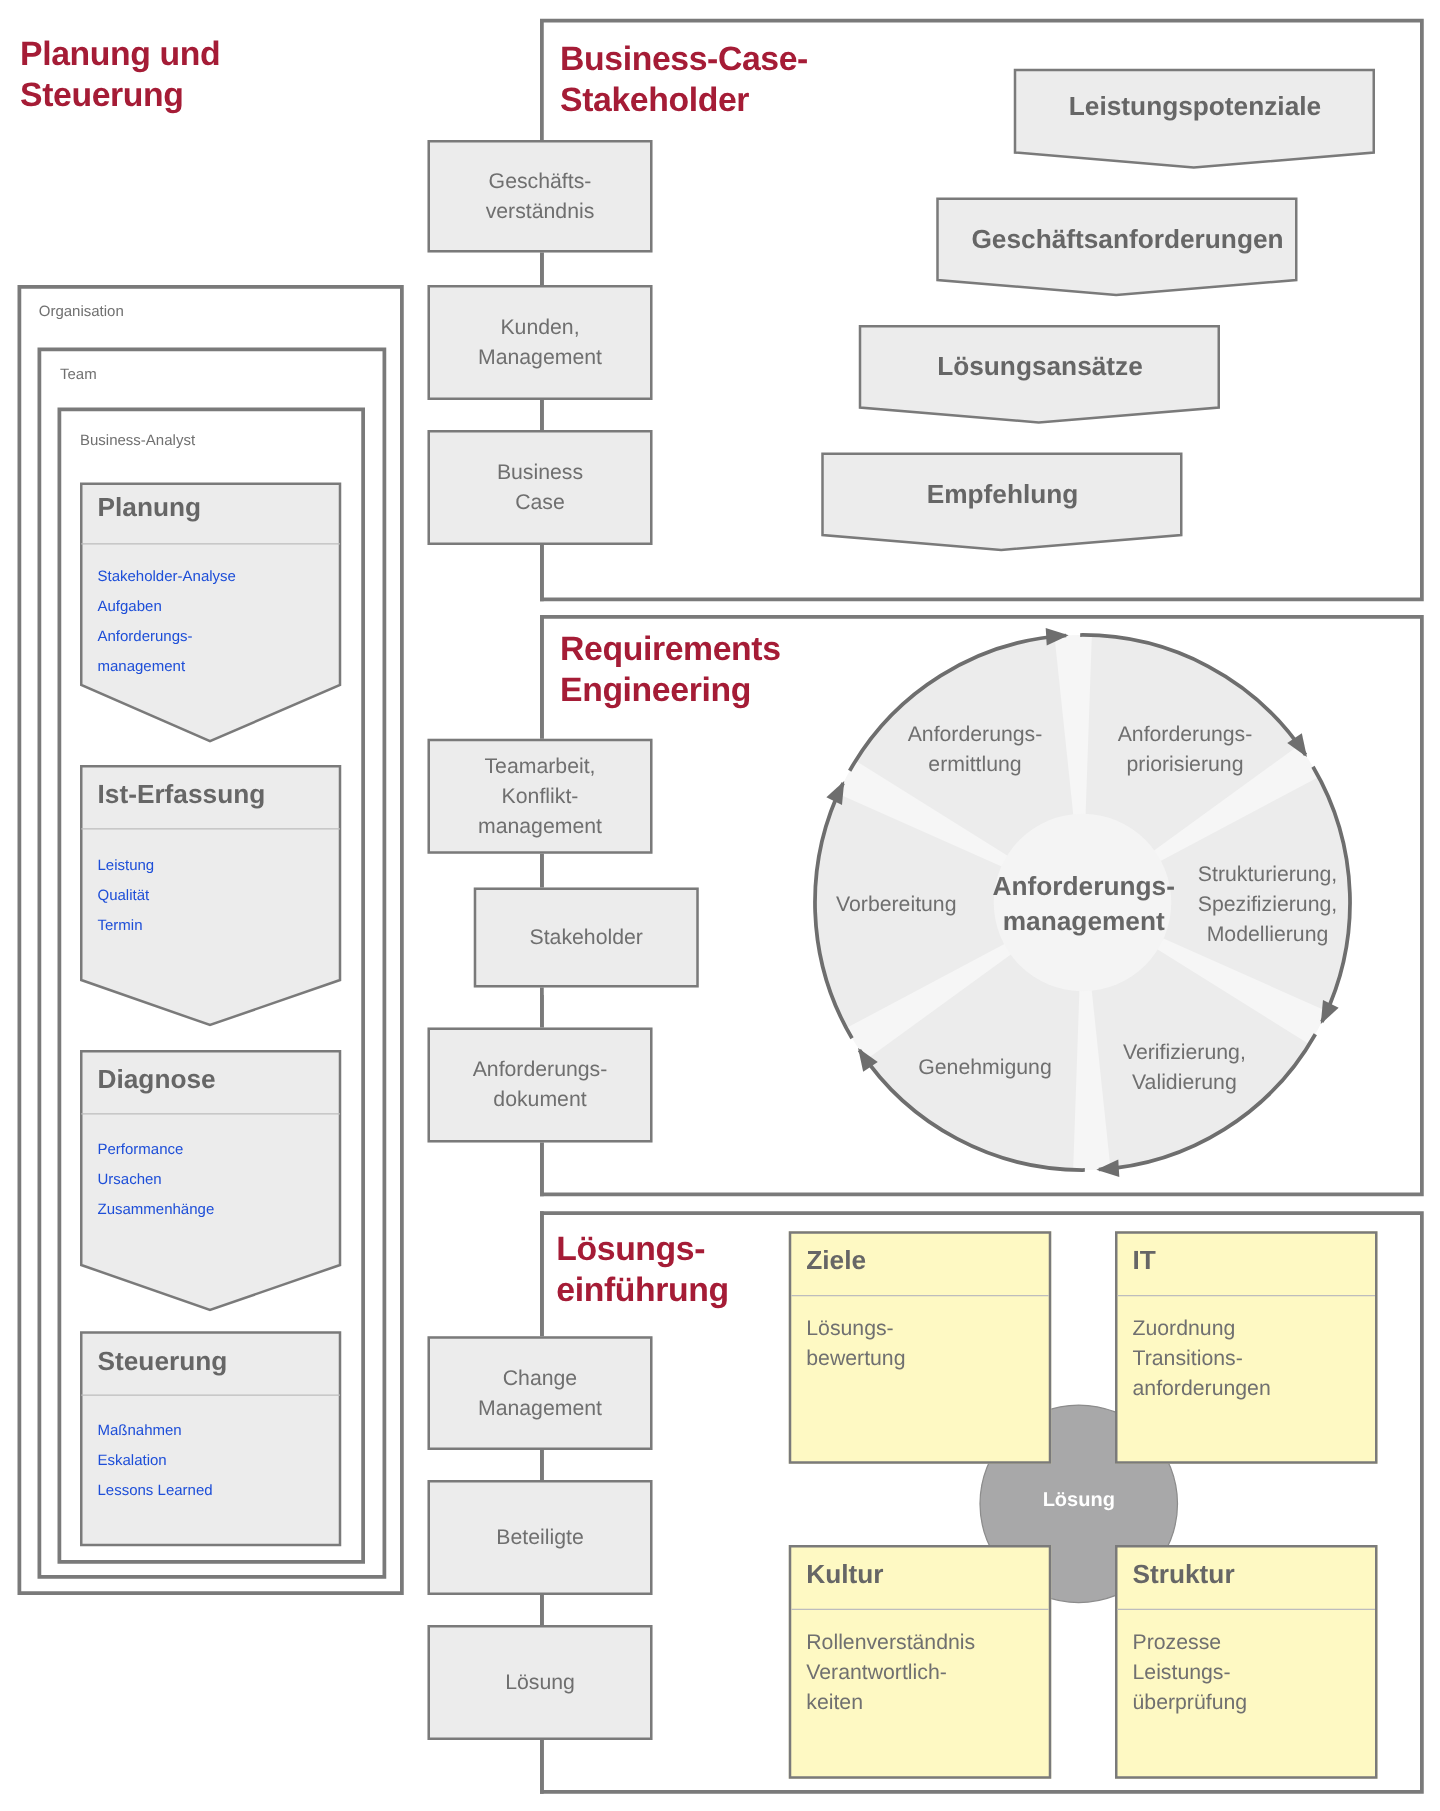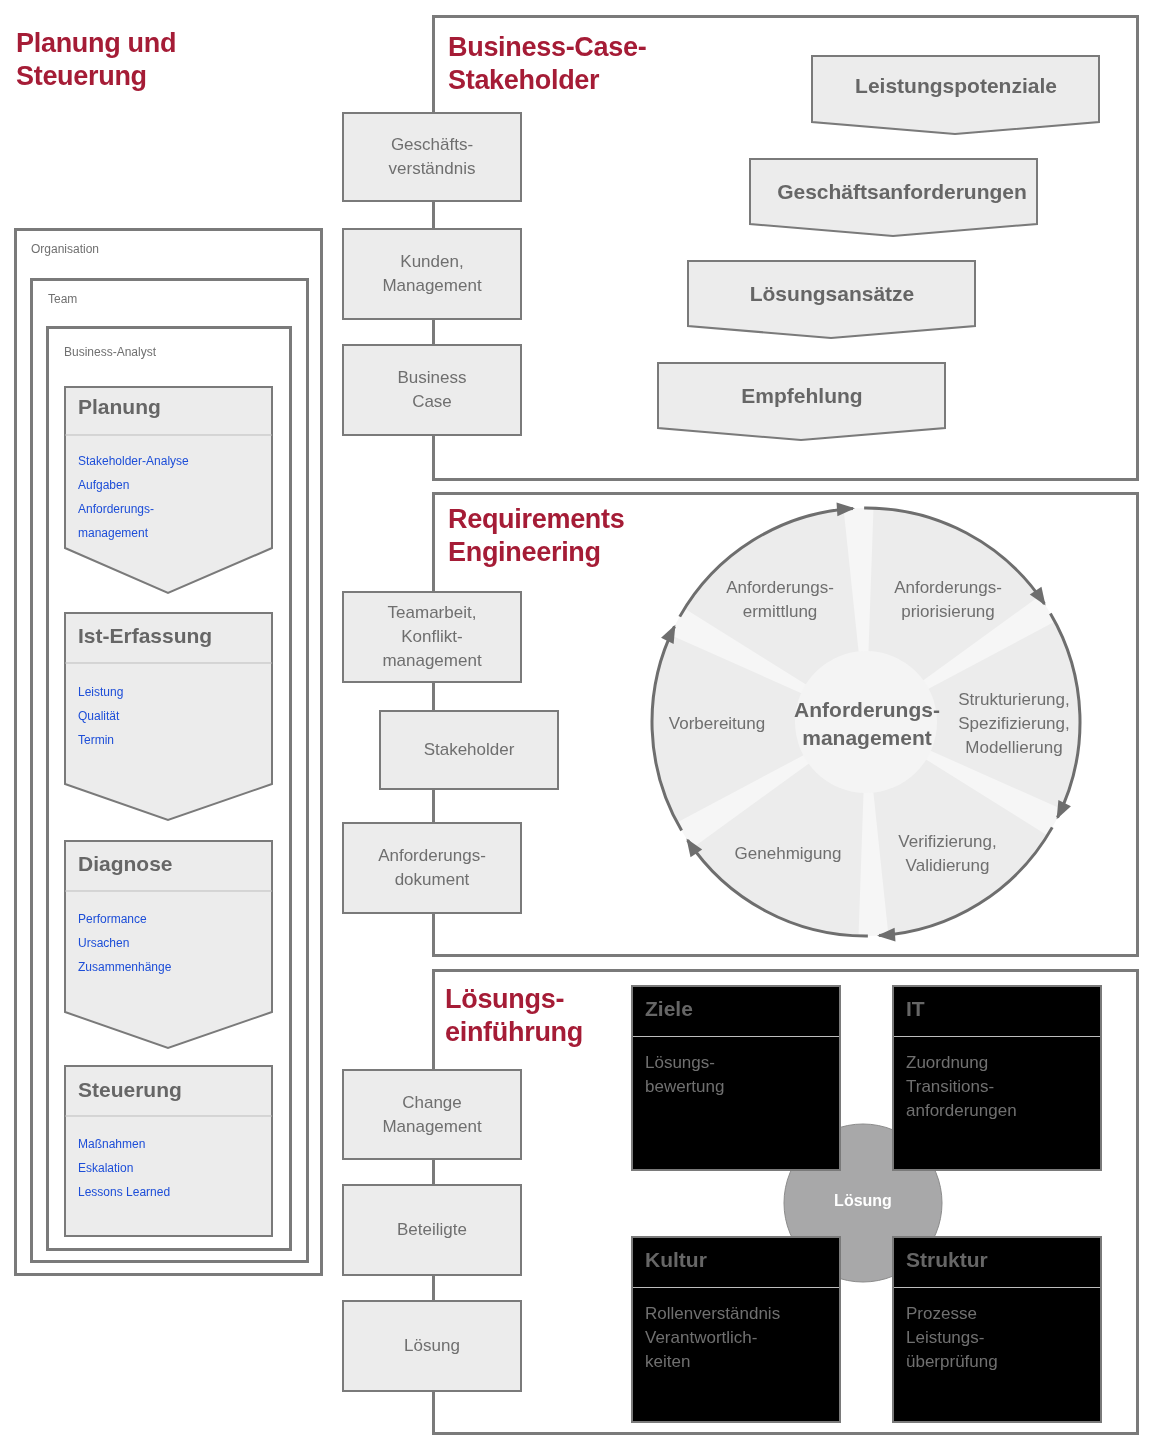--- a/index.html
+++ b/index.html
@@ -14,21 +14,21 @@
   .phase-title { position:absolute; left:14px; font-weight:bold; font-size:21px; color:#666; }
   .phase-items { position:absolute; left:14px; font-size:12px; line-height:24px; color:#1d4ed8; white-space:pre-line; }
   .lbox { position:absolute; width:180px; background:#ececec; border:2px solid #7a7a7a; box-sizing:border-box;
           display:flex; align-items:center; justify-content:center; text-align:center;
           font-size:17px; line-height:24px; color:#6f6f6f; white-space:pre-line; }
   .vline { position:absolute; width:3px; background:#7a7a7a; }
   .chev { position:absolute; }
   .chev svg { position:absolute; left:0; top:0; overflow:visible; }
   .chev-label { position:absolute; left:0; right:0; text-align:center; font-weight:bold; font-size:21px; color:#666; }
   .cycle-label { position:absolute; font-size:17px; line-height:24px; color:#6f6f6f; text-align:center; white-space:pre-line; }
-  .card { position:absolute; background:#000000; border:2px solid #7a7a7a; box-sizing:border-box; }
+  .card { position:absolute; background:#fef9c3; border:2px solid #7a7a7a; box-sizing:border-box; }
   .card-title { position:absolute; left:12px; top:10px; font-weight:bold; font-size:21px; color:#666; }
   .card-sep { position:absolute; left:0; right:0; top:49px; height:1px; background:#bdbdbd; }
   .card-items { position:absolute; left:12px; top:64px; font-size:17px; line-height:24px; color:#707070; white-space:pre-line; }
 </style>
 </head>
 <body>
 
 <div class="red-title" style="left:16px;top:27px;white-space:pre-line;">Planung und
 Steuerung</div>
 

